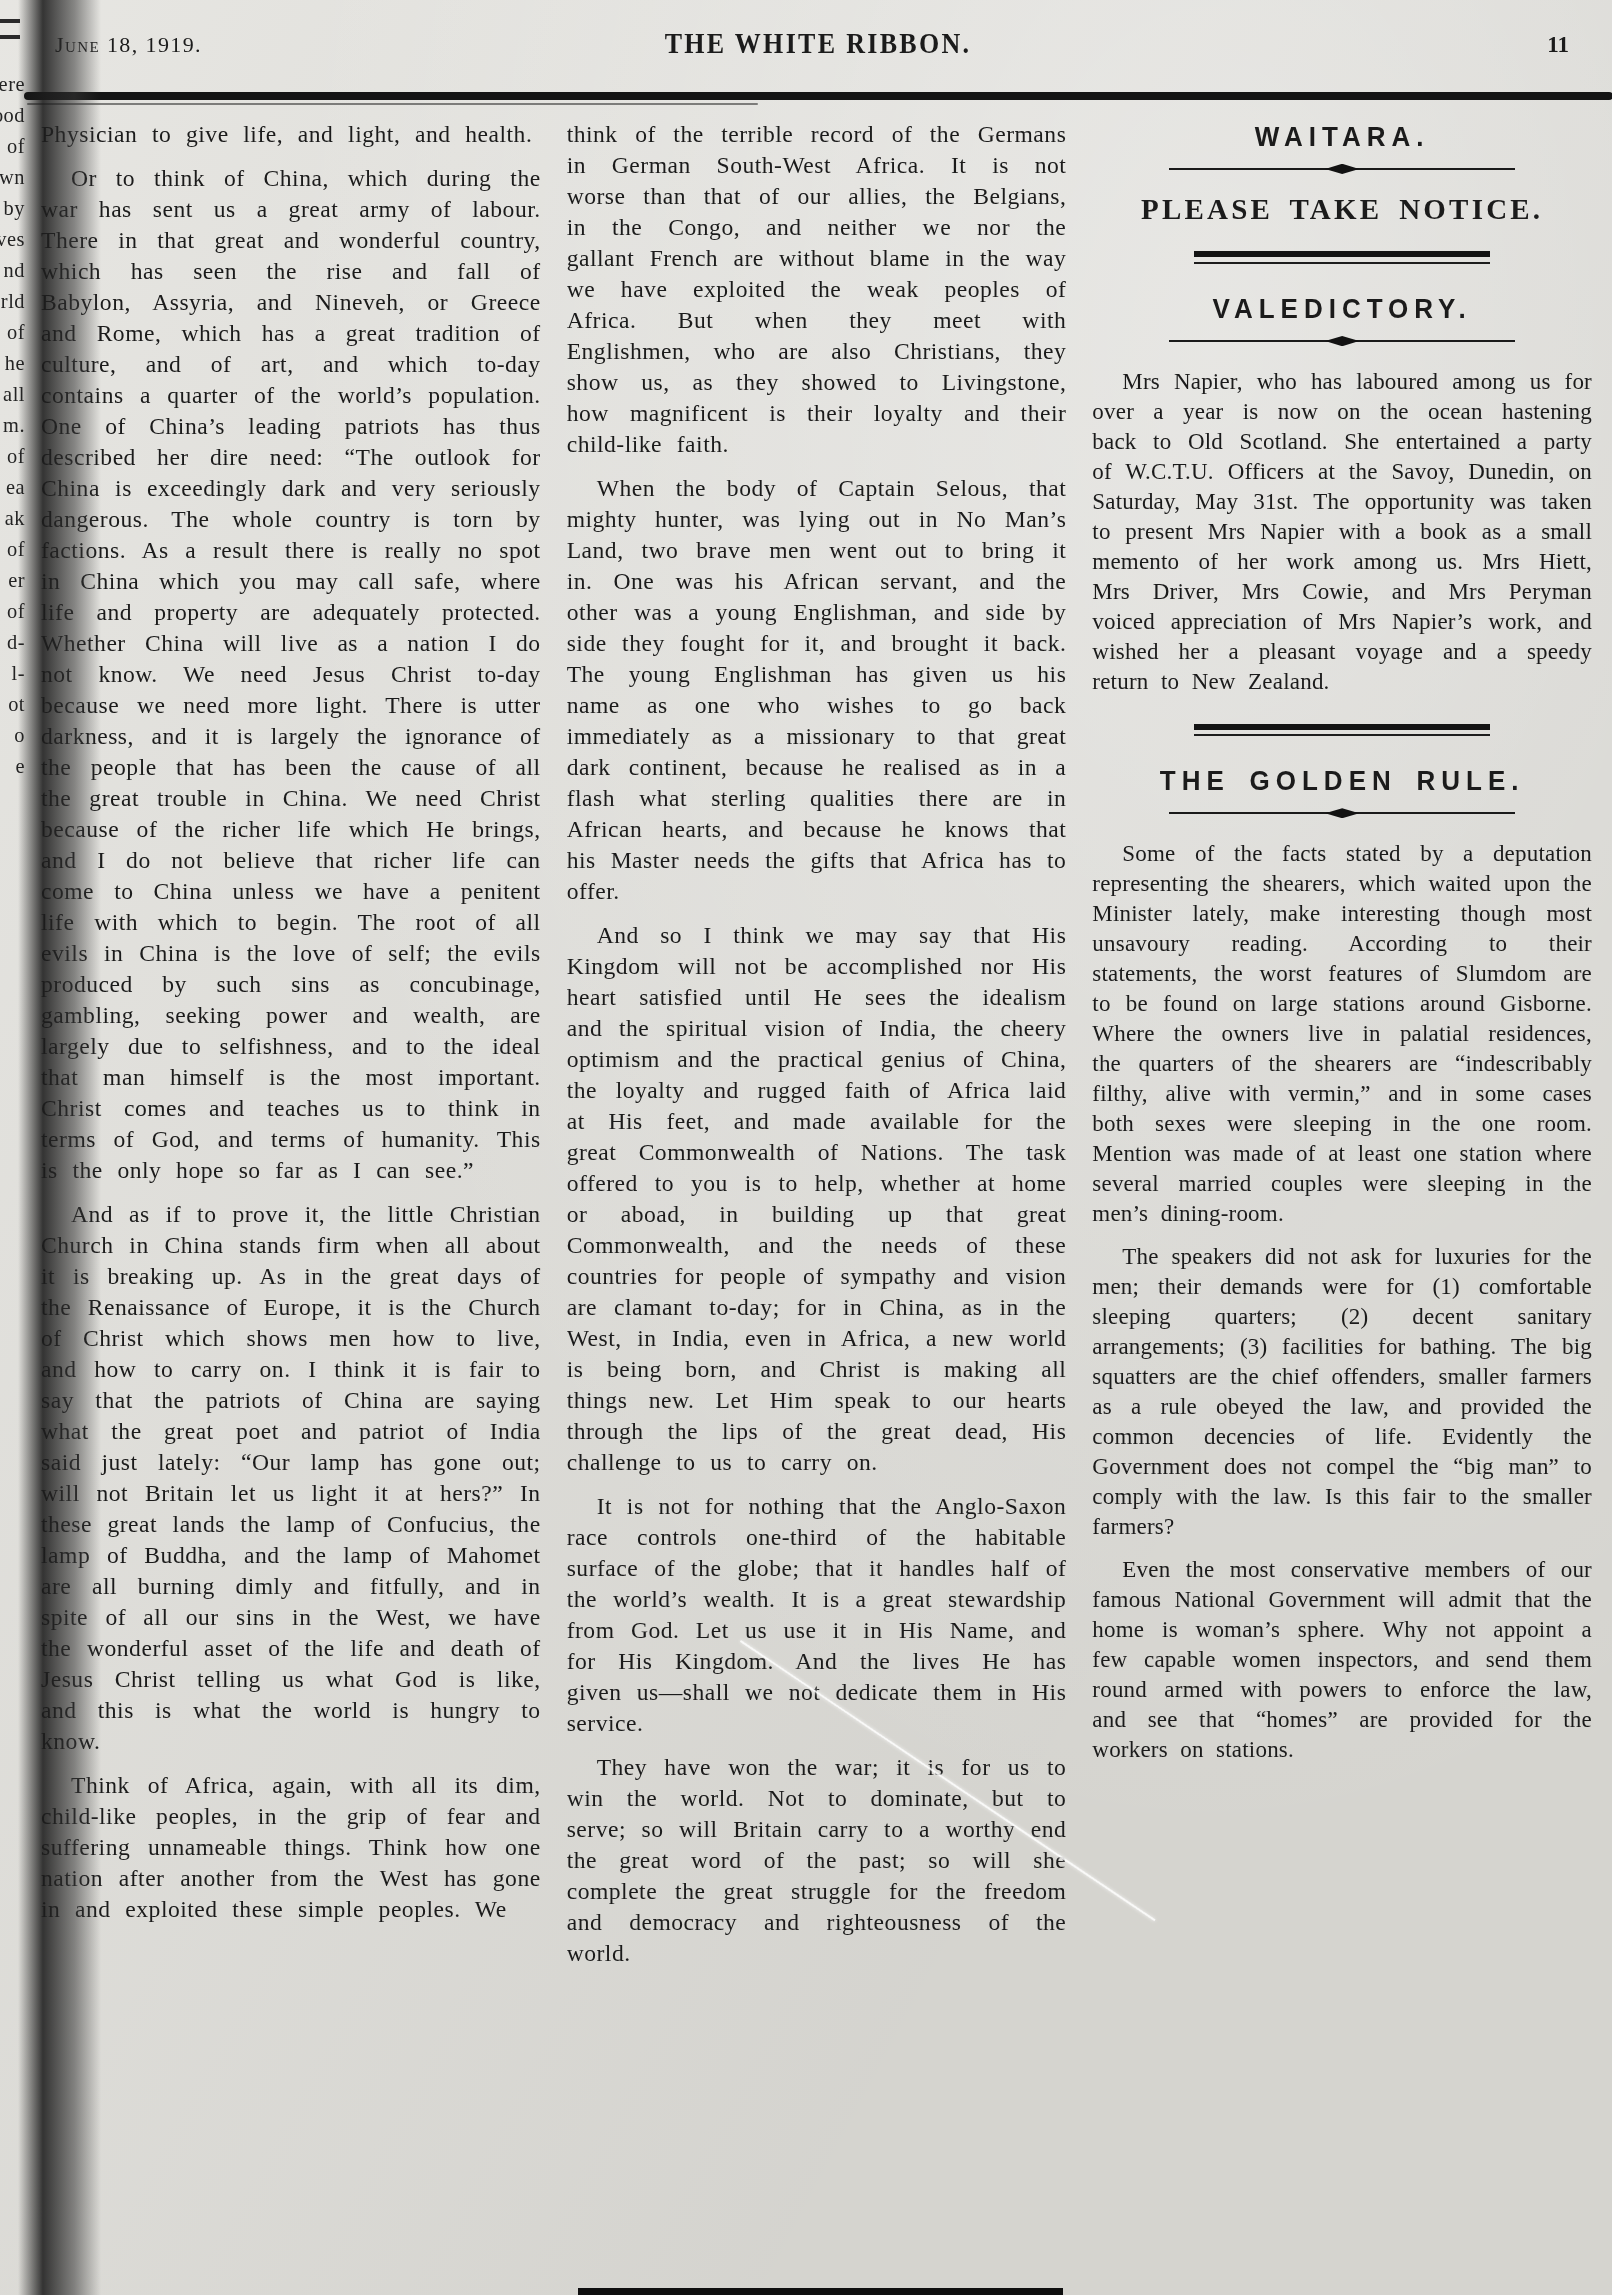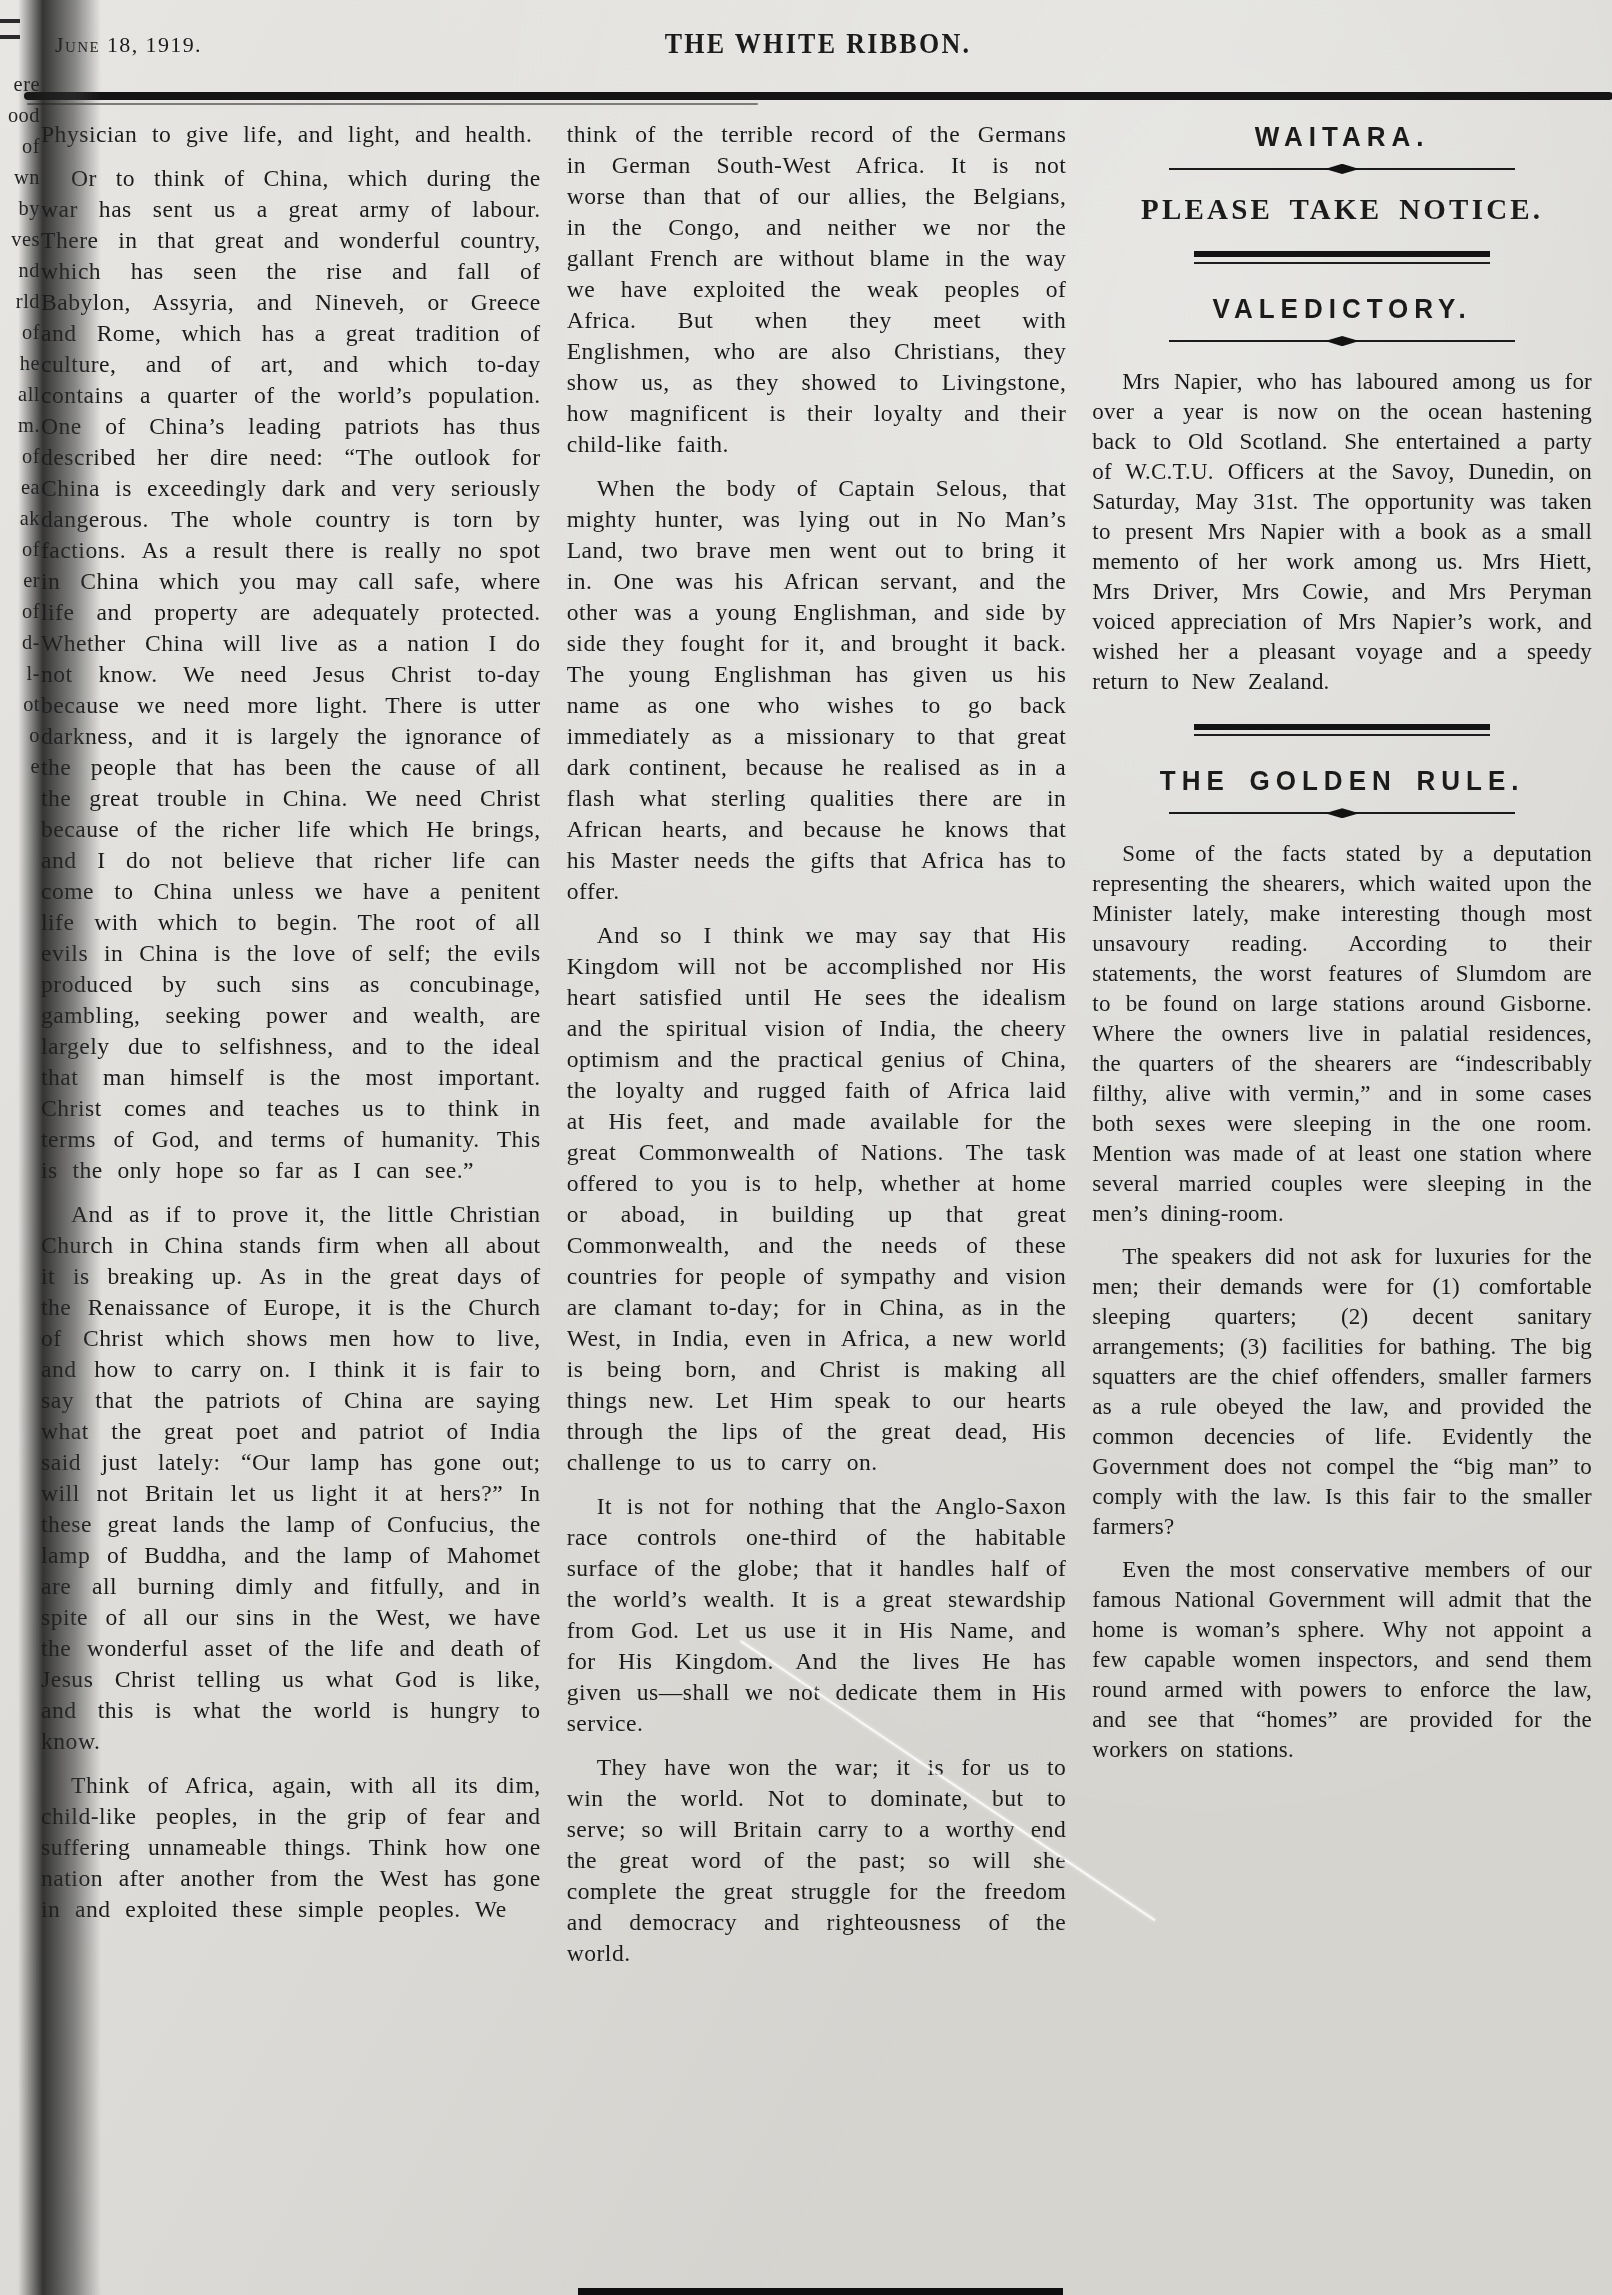--- a/index.html
+++ b/index.html
@@ -23,21 +23,21 @@
       rgba(55,55,55,.55) 68%,
       rgba(80,80,80,0) 100%);
     z-index:6;pointer-events:none;
   }
   .corner-dash{
     position:absolute;left:0;top:18.5px;width:20.4px;height:12px;
     border-top:4.2px solid #2a2a2a;border-bottom:4.2px solid #2a2a2a;z-index:7;
   }
   
   .edge-fragments{
-    position:absolute;left:0;top:69px;width:40px;z-index:7;
+    position:absolute;left:0;top:69px;width:25px;z-index:7;
     display:flex;flex-direction:column;align-items:flex-end;
     font-size:20.4px;line-height:31px;color:#242424;letter-spacing:0.5px;
   }
   
   .masthead{
     position:absolute;top:29px;left:55px;right:32px;z-index:4;
     display:grid;grid-template-columns:1fr auto 1fr;align-items:baseline;
   }
   .mast-date{font-variant:small-caps;font-size:22px;letter-spacing:1.4px;}
   .mast-title{font-size:26px;font-weight:bold;letter-spacing:2.3px;text-align:center;transform:scaleY(1.12);}
@@ -126,20 +126,21 @@
       <span>ot</span>
       <span>o</span>
       <span>e</span>
     </div>
 
   <div class="gutter-shadow"></div>
 
   <div class="masthead">
     <div class="mast-date">June 18, 1919.</div>
     <div class="mast-title">THE WHITE RIBBON.</div>
+    <div class="mast-page">11</div>
   </div>
 
   <div class="head-rule"></div>
 
   <div class="columns">
 
     <div class="column col1 flush-first">
         <p class="first">Physician to give life, and light, and health.</p>
         <p>Or to think of China, which during the war has sent us a great army of labour. There in that great and wonderful country, which has seen the rise and fall of Babylon, Assyria, and Nineveh, or Greece and Rome, which has a great tradition of culture, and of art, and which to-day contains a quarter of the world’s population. One of China’s leading patriots has thus described her dire need: “The outlook for China is exceedingly dark and very seriously dangerous. The whole country is torn by factions. As a result there is really no spot in China which you may call safe, where life and property are adequately protected. Whether China will live as a nation I do not know. We need Jesus Christ to-day because we need more light. There is utter darkness, and it is largely the ignorance of the people that has been the cause of all the great trouble in China. We need Christ because of the richer life which He brings, and I do not believe that richer life can come to China unless we have a penitent life with which to begin. The root of all evils in China is the love of self; the evils produced by such sins as concubinage, gambling, seeking power and wealth, are largely due to selfishness, and to the ideal that man himself is the most important. Christ comes and teaches us to think in terms of God, and terms of humanity. This is the only hope so far as I can see.”</p>
         <p>And as if to prove it, the little Christian Church in China stands firm when all about it is breaking up. As in the great days of the Renaissance of Europe, it is the Church of Christ which shows men how to live, and how to carry on. I think it is fair to say that the patriots of China are saying what the great poet and patriot of India said just lately: “Our lamp has gone out; will not Britain let us light it at hers?” In these great lands the lamp of Confucius, the lamp of Buddha, and the lamp of Mahomet are all burning dimly and fitfully, and in spite of all our sins in the West, we have the wonderful asset of the life and death of Jesus Christ telling us what God is like, and this is what the world is hungry to know.</p>

